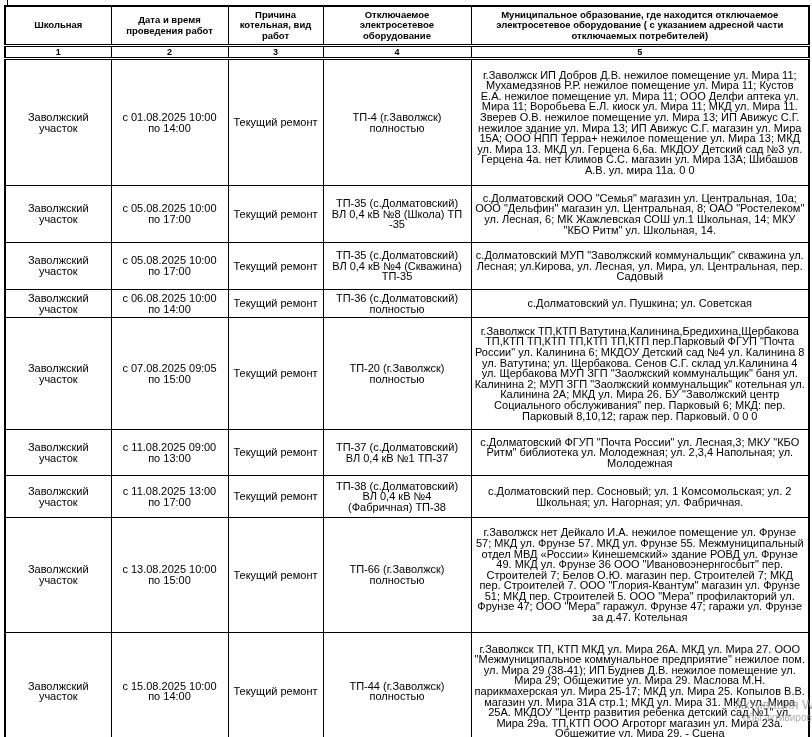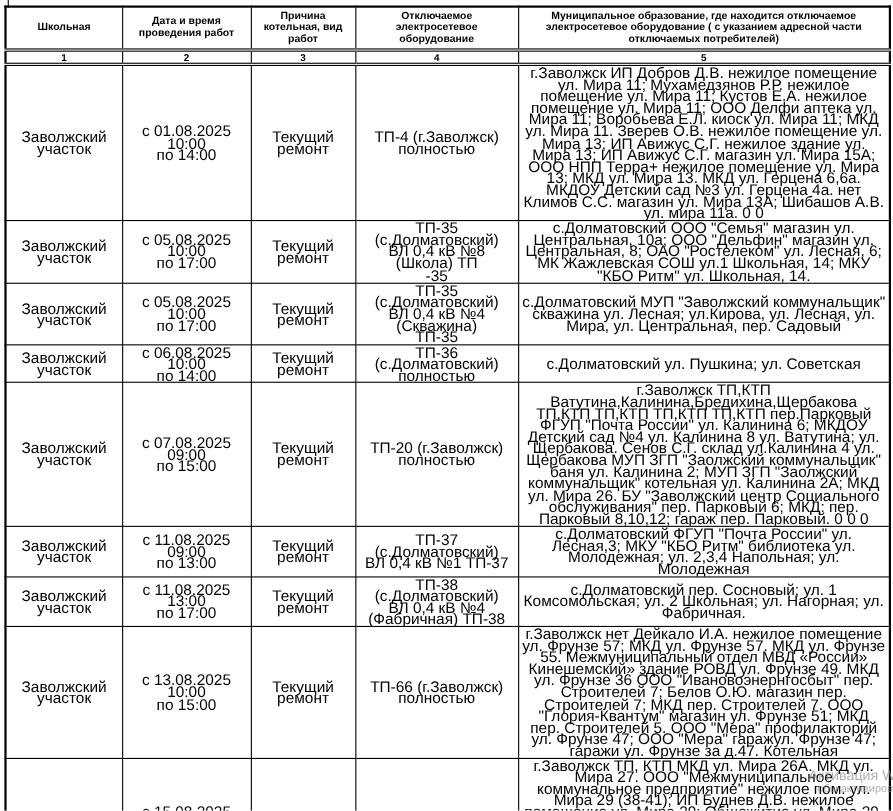--- a/index.html
+++ b/index.html
@@ -43,21 +43,21 @@
   }
   tr.num-row td {
     font-size: 9px;
     line-height: 10px;
     font-weight: bold;
     border-bottom: 3px double #000;
     height: 10px;
     padding: 0 2px;
   }
   tbody td {
-    font-size: 14px;
+    font-size: 11px;
     line-height: 10.6px;
   }
   td.pre { white-space: pre-line; }
   tr.r1 { height: 127px; }
   tr.r2 { height: 57px; }
   tr.r3 { height: 47px; }
   tr.r4 { height: 28px; }
   tr.r5 { height: 112px; }
   tr.r6 { height: 46px; }
   tr.r7 { height: 42px; }
@@ -139,21 +139,21 @@
         <td>Заволжский участок</td>
         <td class="pre">с 06.08.2025 10:00
 по 14:00</td>
         <td>Текущий ремонт</td>
         <td class="pre">ТП-36 (с.Долматовский)
 полностью</td>
         <td>с.Долматовский ул. Пушкина; ул. Советская</td>
       </tr>
       <tr class="r5">
         <td>Заволжский участок</td>
-        <td class="pre">с 07.08.2025 09:00
+        <td class="pre">с 07.08.2025 09:05
 по 15:00</td>
         <td>Текущий ремонт</td>
         <td class="pre">ТП-20 (г.Заволжск)
 полностью</td>
         <td>г.Заволжск ТП,КТП Ватутина,Калинина,Бредихина,Щербакова ТП,КТП ТП,КТП ТП,КТП ТП,КТП пер.Парковый ФГУП "Почта России" ул. Калинина 6; МКДОУ Детский сад №4 ул. Калинина 8 ул. Ватутина; ул. Щербакова. Сенов С.Г. склад ул.Калинина 4 ул. Щербакова МУП ЗГП "Заолжский коммунальщик" баня ул. Калинина 2; МУП ЗГП "Заолжский коммунальщик" котельная ул. Калинина 2А; МКД ул. Мира 26. БУ "Заволжский центр Социального обслуживания" пер. Парковый 6; МКД: пер. Парковый 8,10,12; гараж пер. Парковый. 0 0 0</td>
       </tr>
       <tr class="r6">
         <td>Заволжский участок</td>
         <td class="pre">с 11.08.2025 09:00
 по 13:00</td>

